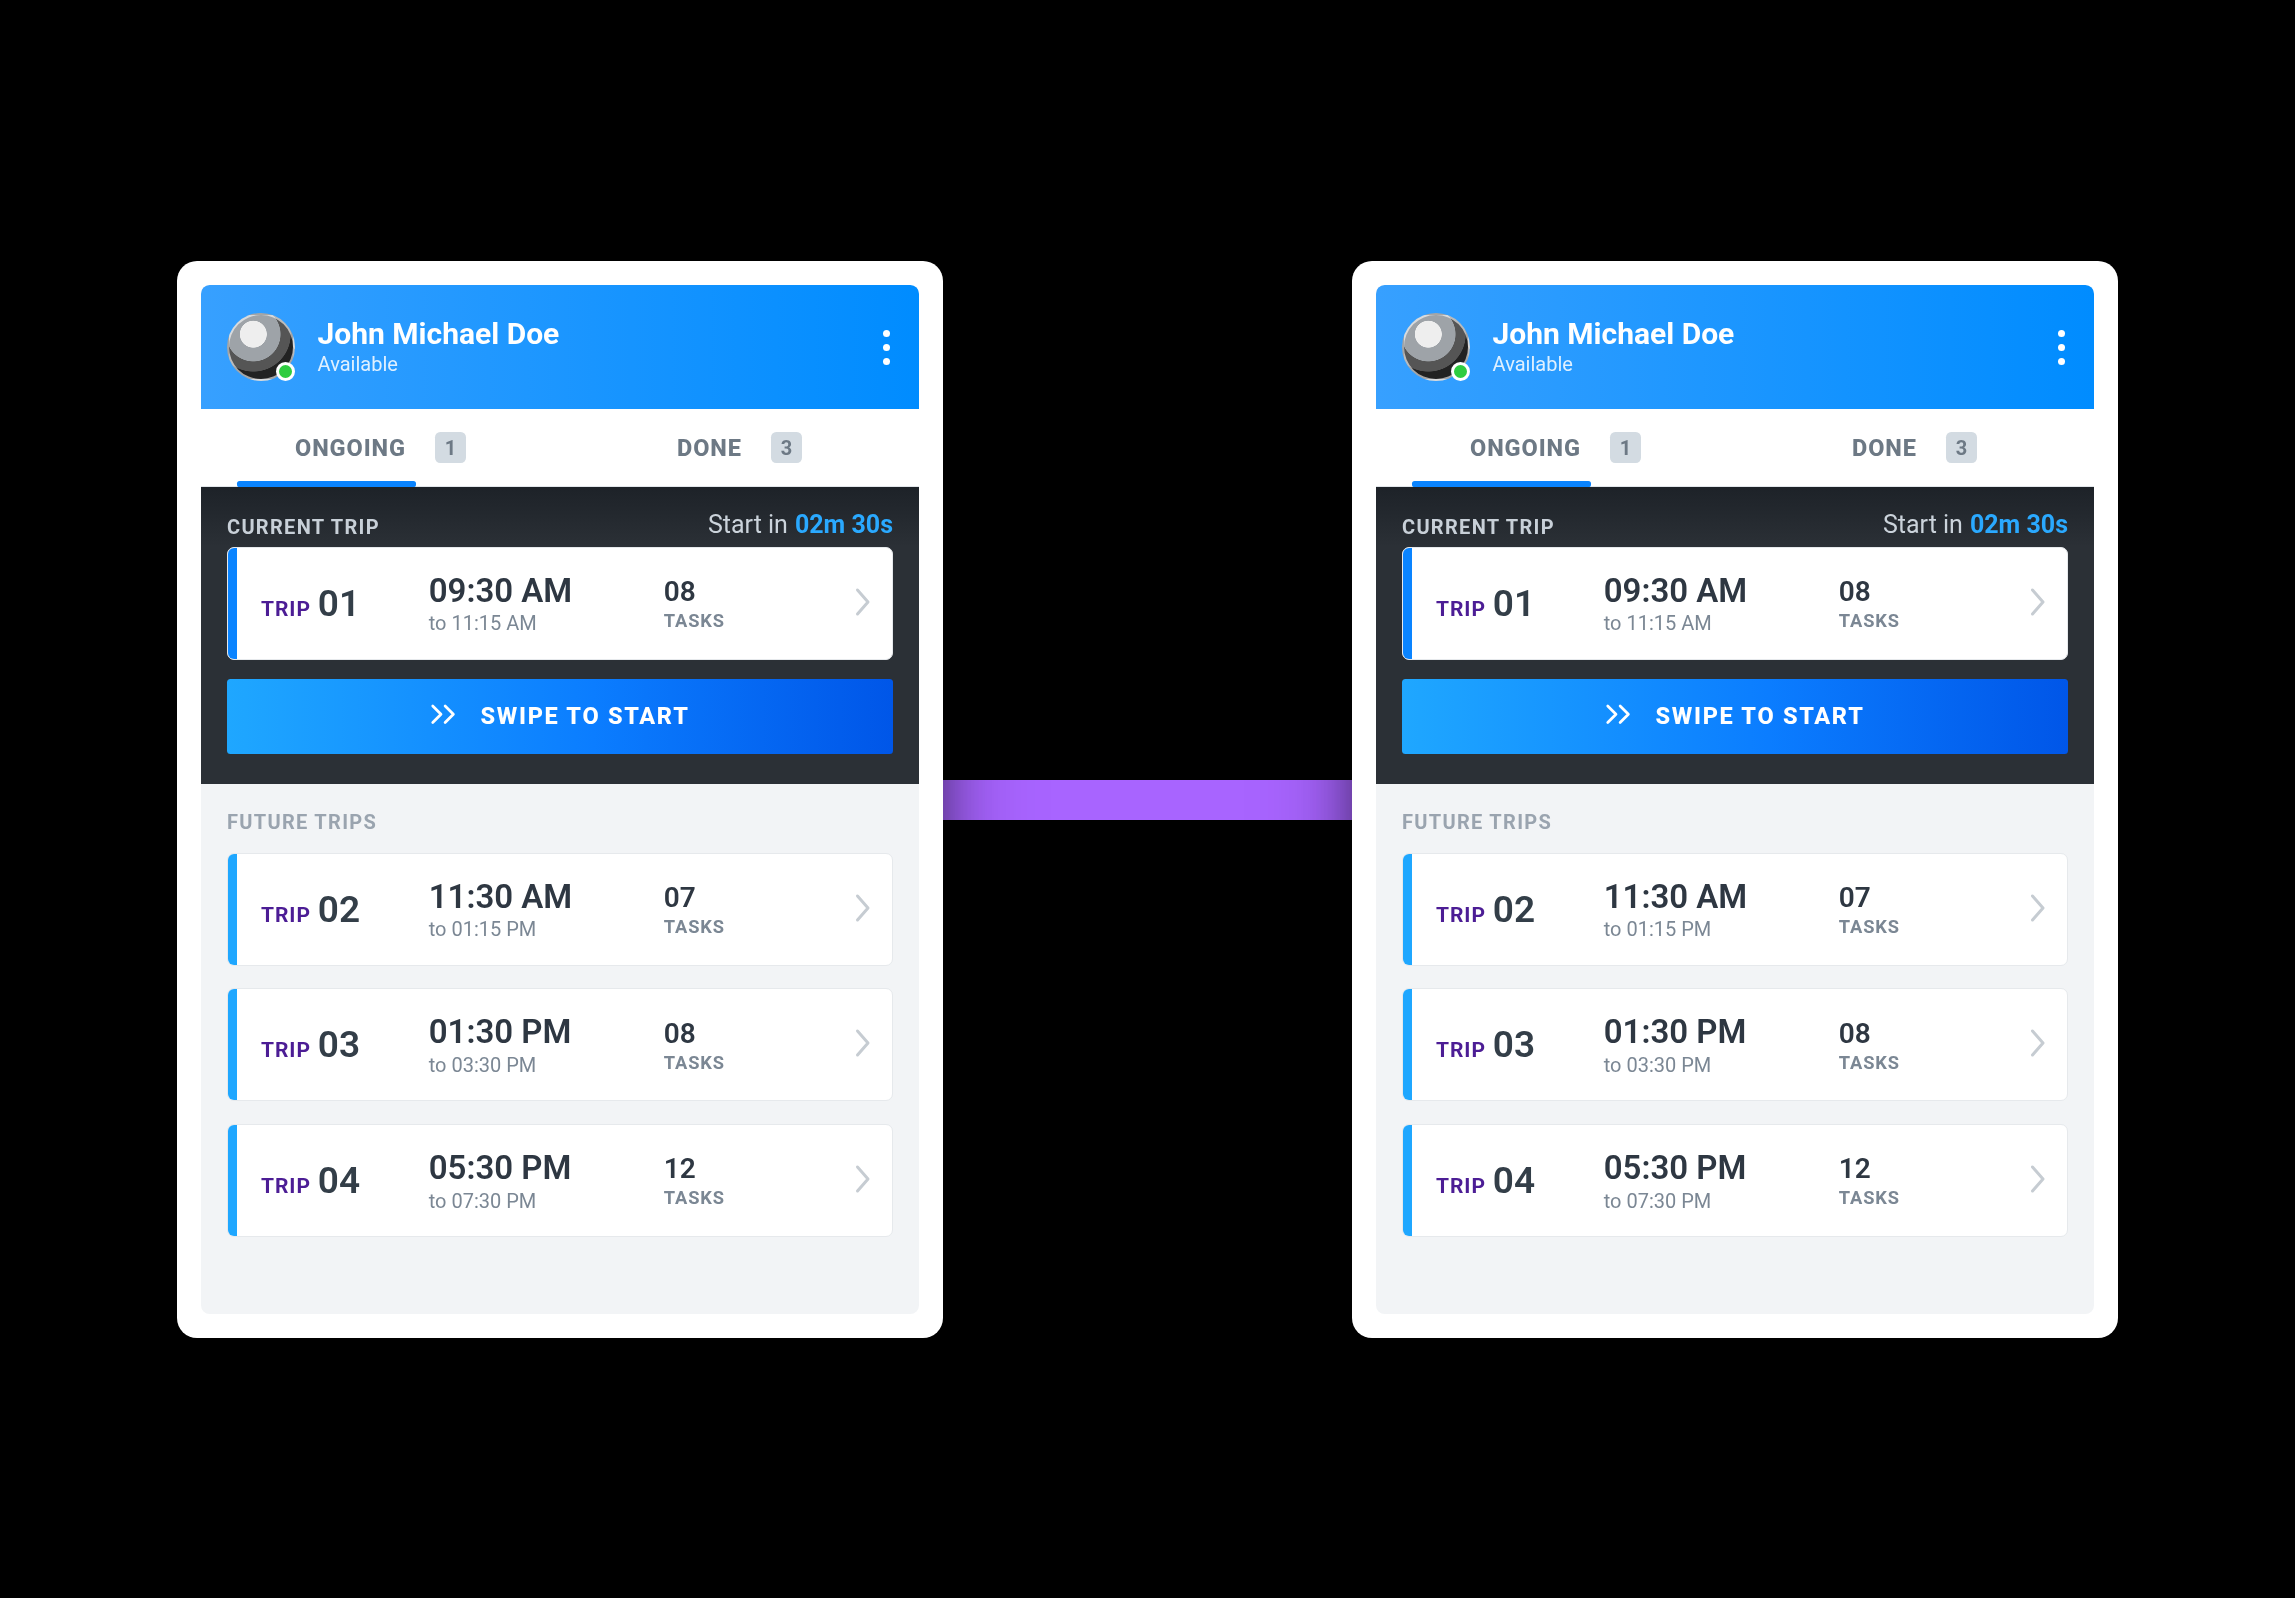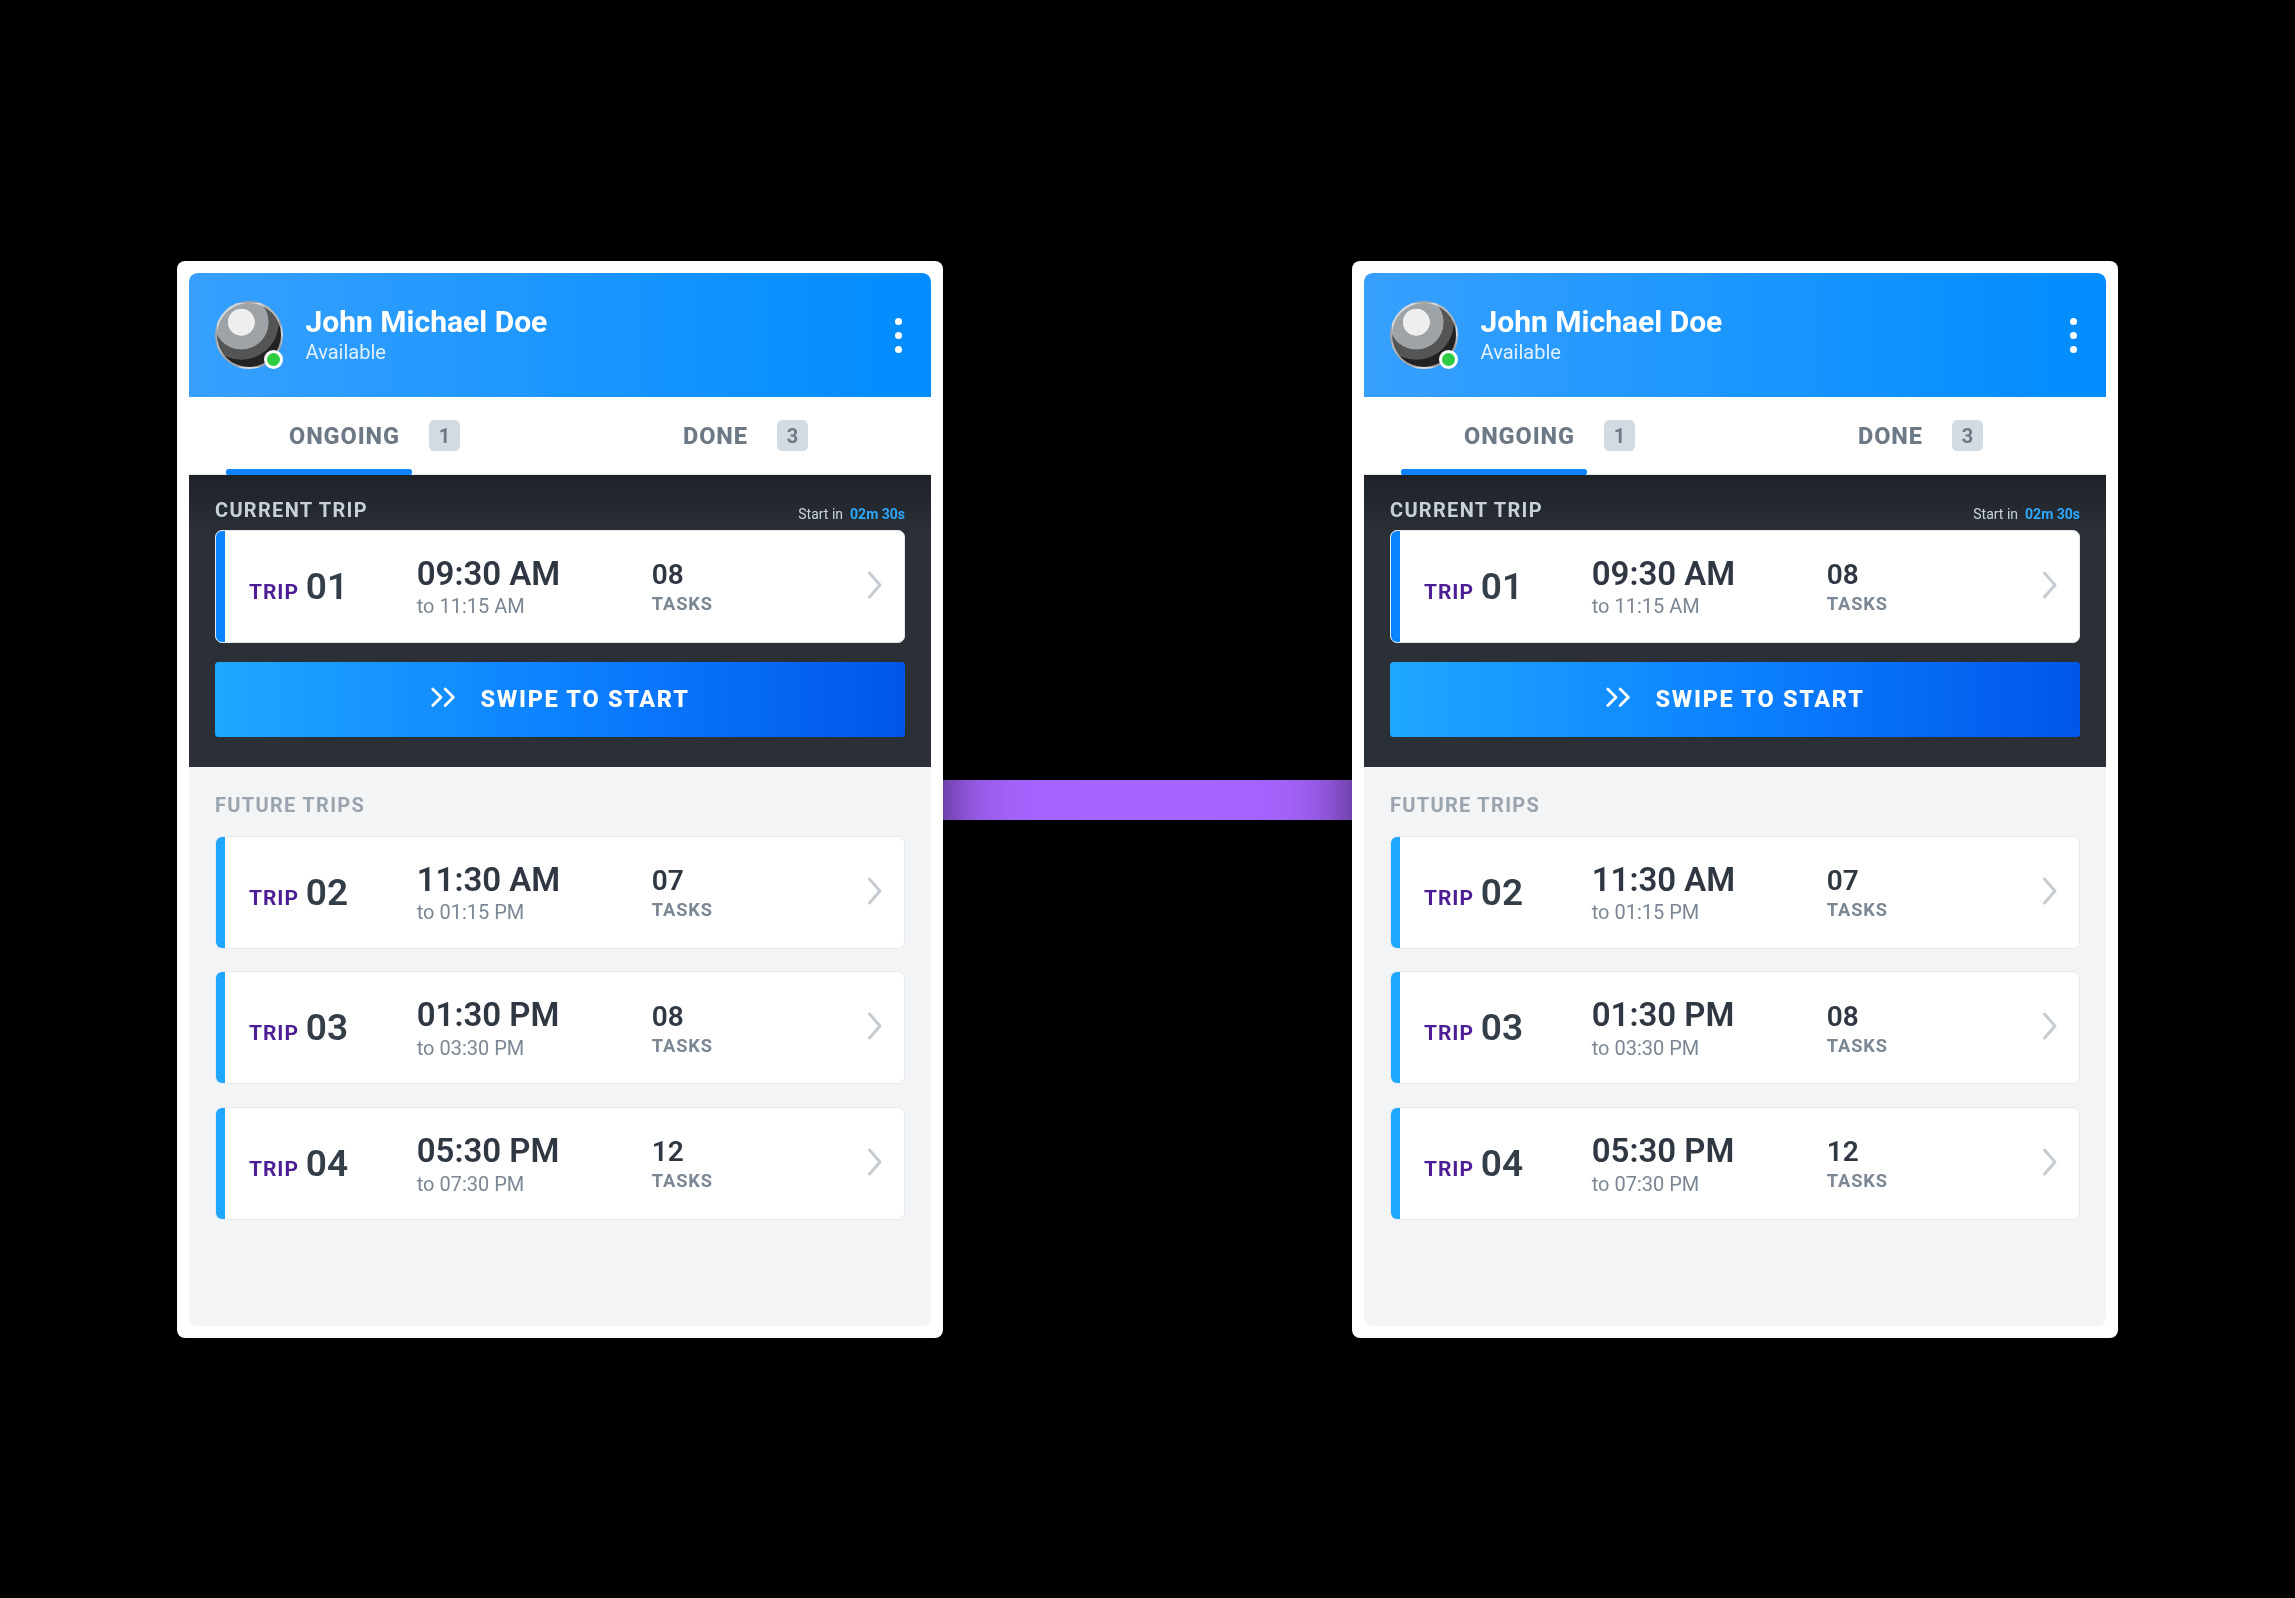--- a/index.html
+++ b/index.html
@@ -29,23 +29,23 @@
   * { box-sizing: border-box; }
   html,body{margin:0;padding:0;background:var(--bg);font-family:-apple-system,BlinkMacSystemFont,"Segoe UI",Roboto,Helvetica,Arial,sans-serif;}
   .stage{
     width:2295px;height:1599px;
     position:relative;
     display:flex;align-items:center;justify-content:center;gap:409px;
   }
   .phone{
     width:766px;height:1077px;
     background:var(--phone-bg);
-    border-radius:8px;
+    border-radius:20px;
     box-shadow:0 61px 104px -17.4px rgba(0,0,0,.55),0 26px 52px -8.7px rgba(0,0,0,.4);
-    padding:12px;
+    padding:24px;
     position:relative;z-index:2;
   }
   .screen{
     width:100%;height:100%;
     background:var(--app-bg);
     border-radius:8.7px;
     overflow:hidden;
     display:flex;flex-direction:column;
   }
   
@@ -79,21 +79,21 @@
   .tab-label{font-size:23.5px;font-weight:800;letter-spacing:0.9px;color:var(--tab-text);}
   .tab-count{min-width:31px;height:31px;padding:0 7px;border-radius:5.2px;background:var(--badge-bg);color:var(--badge-tx);font-size:20px;font-weight:700;display:flex;align-items:center;justify-content:center;}
   .tab.active::after{content:"";position:absolute;left:10%;right:40%;bottom:-0.9px;height:6.1px;background:var(--tab-active-bar);border-radius:2.6px;}
   
   .cur{
     background:linear-gradient(#1d2228,#2b3036 20%,#2b3036);
     padding:22.6px 26px 30px;
   }
   .cur-top{display:flex;align-items:flex-end;justify-content:space-between;margin-bottom:8px;}
   .cur-title{font-size:20px;font-weight:700;letter-spacing:1.3px;color:#c8d0d8;}
-  .cur-start{font-size:14px;color:#cbd3db;display:flex;gap:7px;align-items:baseline;}
+  .cur-start{font-size:25px;color:#cbd3db;display:flex;gap:7px;align-items:baseline;}
   .cur-start .time{color:#2aa9ff;font-weight:700;}
   
   .trip{
     background:var(--card-bg);border:0.9px solid var(--card-border);border-radius:7px;
     height:113px;position:relative;display:flex;align-items:center;overflow:hidden;
   }
   .trip .bar{width:8.7px;height:100%;background:var(--future-bar);}
   .trip.current .bar{background:#0a84ff;}
   .trip .col-trip{width:192px;display:flex;align-items:baseline;gap:7px;padding-left:24.4px;}
   .trip .tl{font-size:21px;font-weight:700;color:#4c1d95;letter-spacing:0.9px;}

